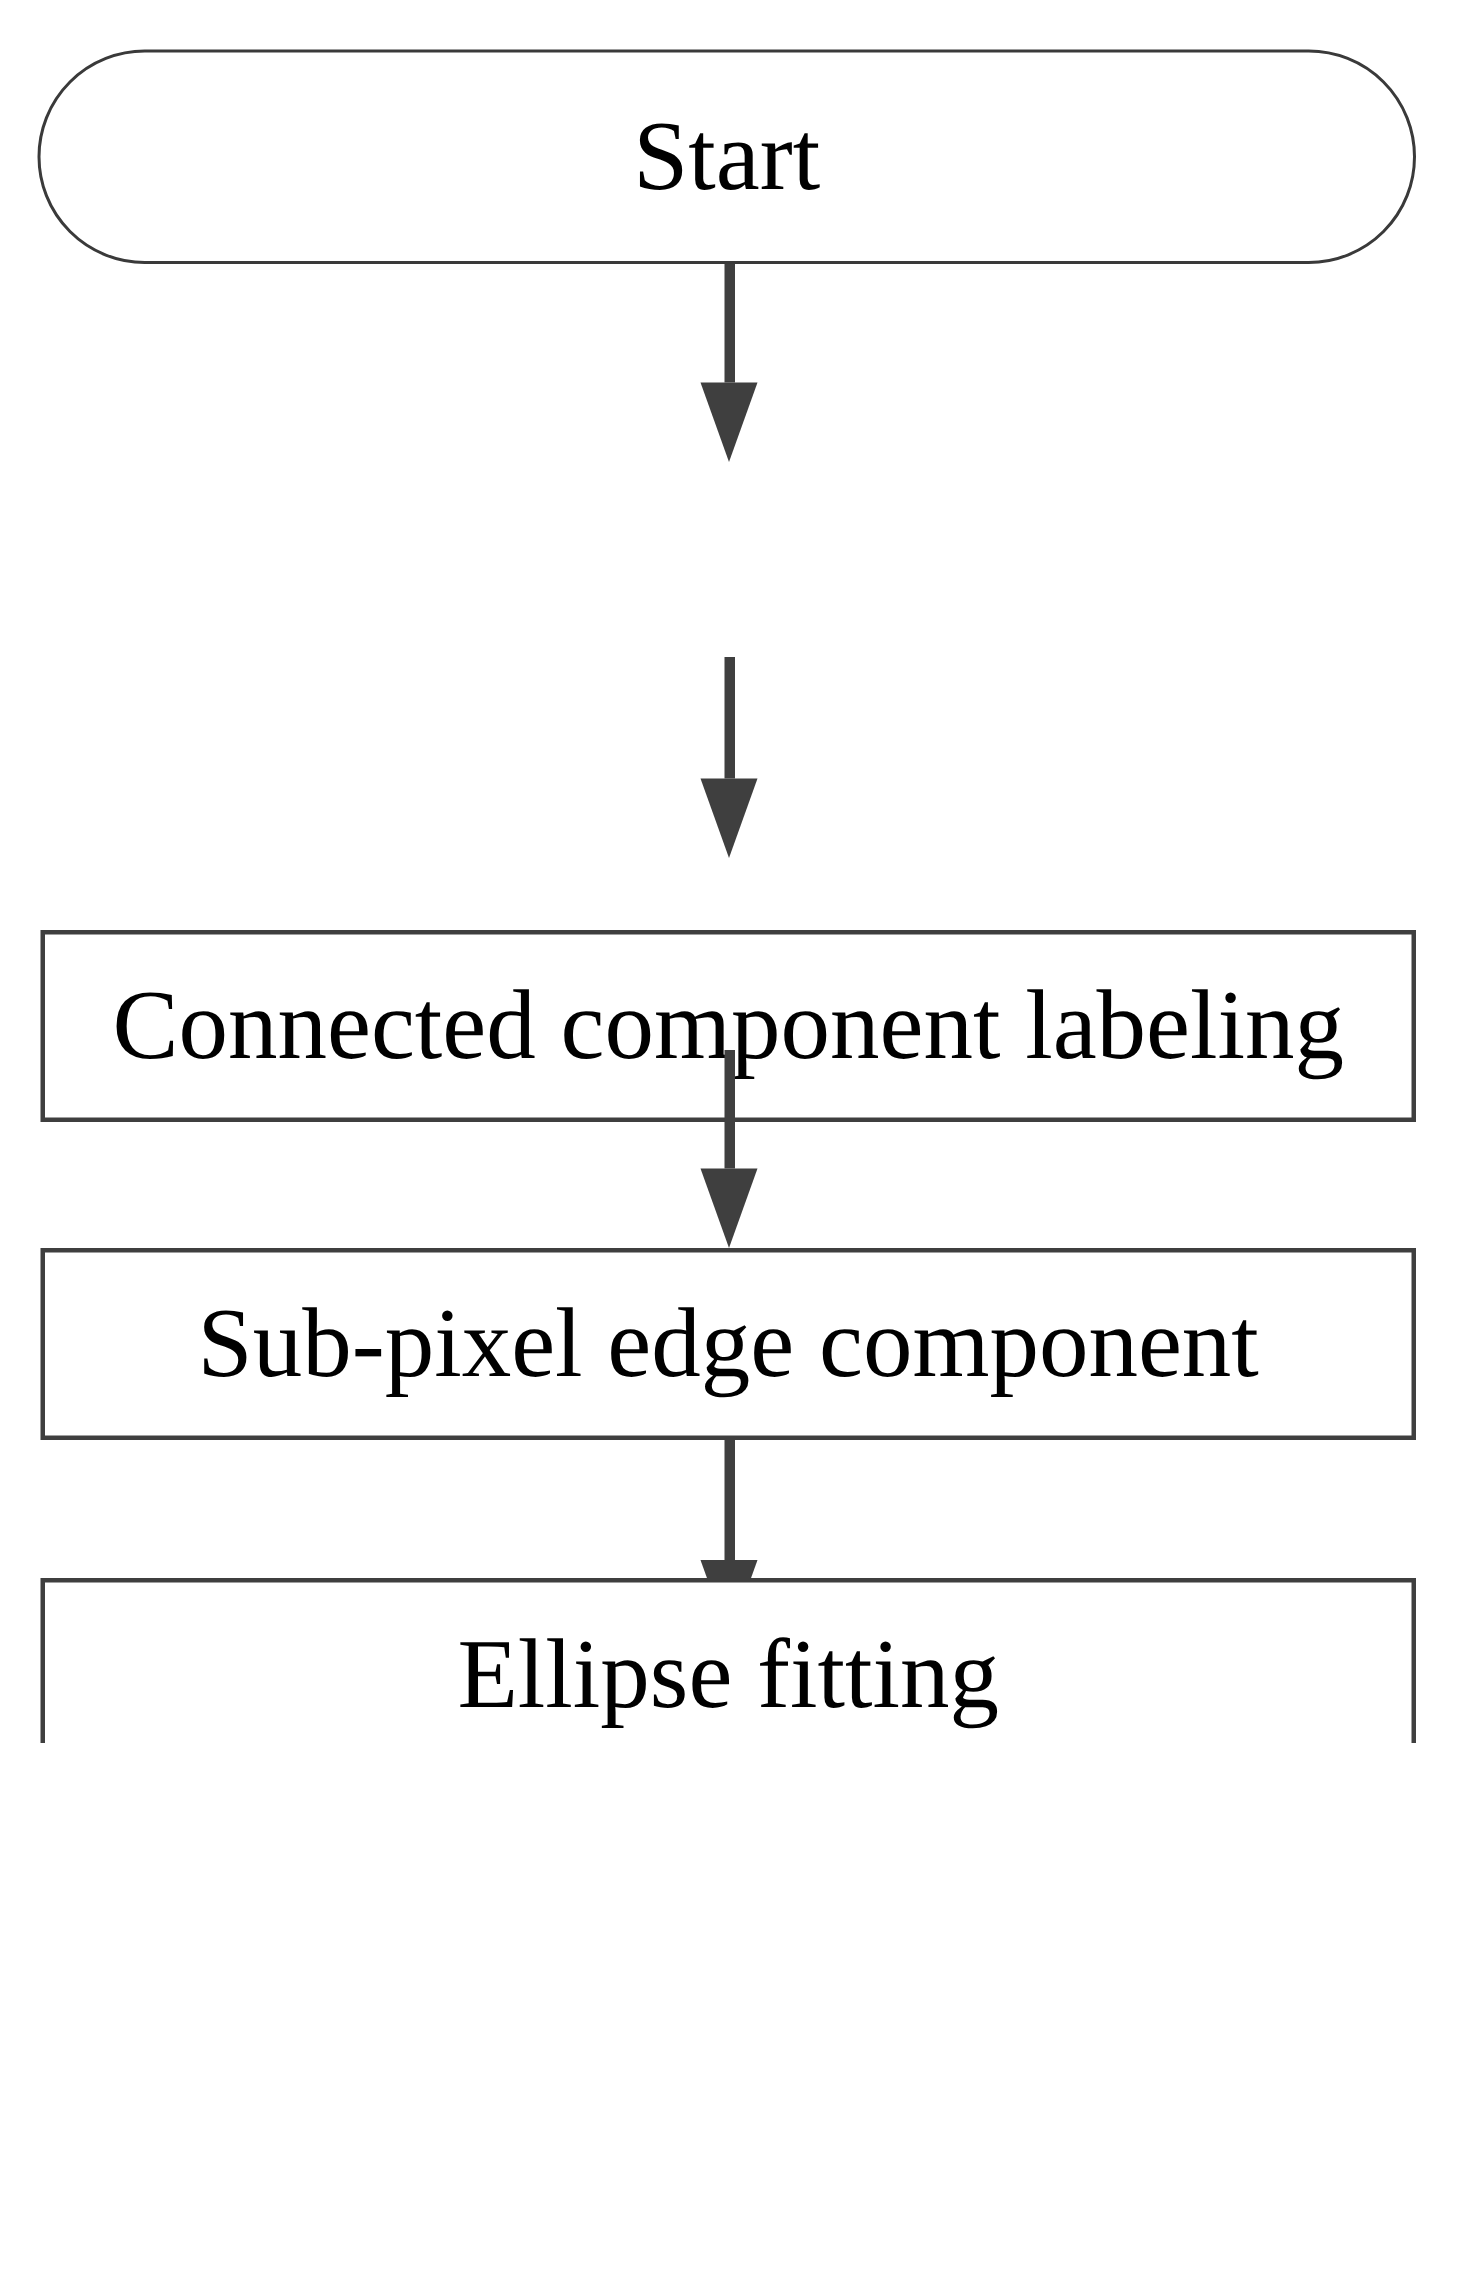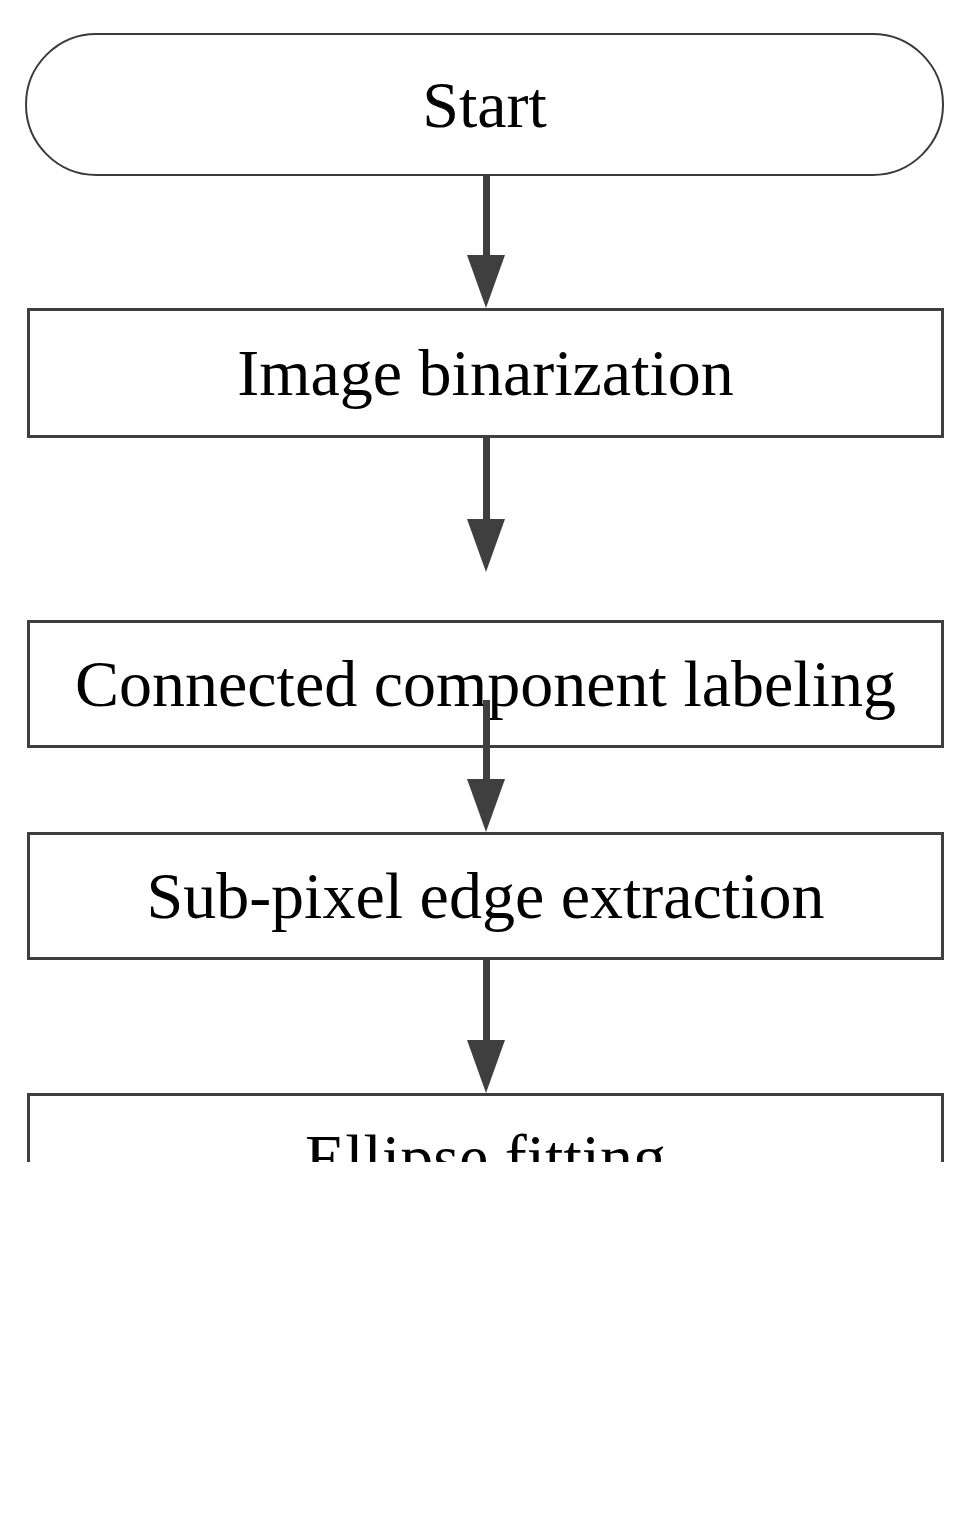--- a/index.html
+++ b/index.html
@@ -67,48 +67,45 @@
 
   <div class="node stadium" style="top: 33px;">
     <span>Start</span>
   </div>
 
   <div class="arrow" style="top: 176px;">
     <div class="shaft" style="height: 79px;"></div>
     <div class="head"></div>
   </div>
 
-  <div class="node rect" style="top: 308px; height: 130px;">
-    <span>Image binarization</span>
-  </div>
 
   <div class="arrow" style="top: 438px;">
     <div class="shaft" style="height: 81px;"></div>
     <div class="head"></div>
   </div>
 
   <div class="node rect" style="top: 572px; height: 128px; margin-top: 48px;">
     <span>Connected component labeling</span>
   </div>
 
   <div class="arrow" style="top: 700px;">
     <div class="shaft" style="height: 79px;"></div>
     <div class="head"></div>
   </div>
 
   <div class="node rect" style="top: 832px; height: 128px;">
-    <span>Sub-pixel edge extraction</span>
+    <span>Sub-pixel edge component</span>
   </div>
 
   <div class="arrow" style="top: 960px;">
     <div class="shaft" style="height: 80px;"></div>
     <div class="head"></div>
   </div>
 
-  <div class="node rect" style="top: 1093px; height: 130px;">
+  <div class="node rect" style="top: 1052px; height: 130px;">
     <span>Ellipse fitting</span>
   </div>
 
   <div class="arrow" style="top: 1223px;">
     <div class="shaft" style="height: 79px;"></div>
     <div class="head"></div>
   </div>
 
   <div class="node stadium" style="top: 1355px; justify-content: center;">
     <span>End</span>

